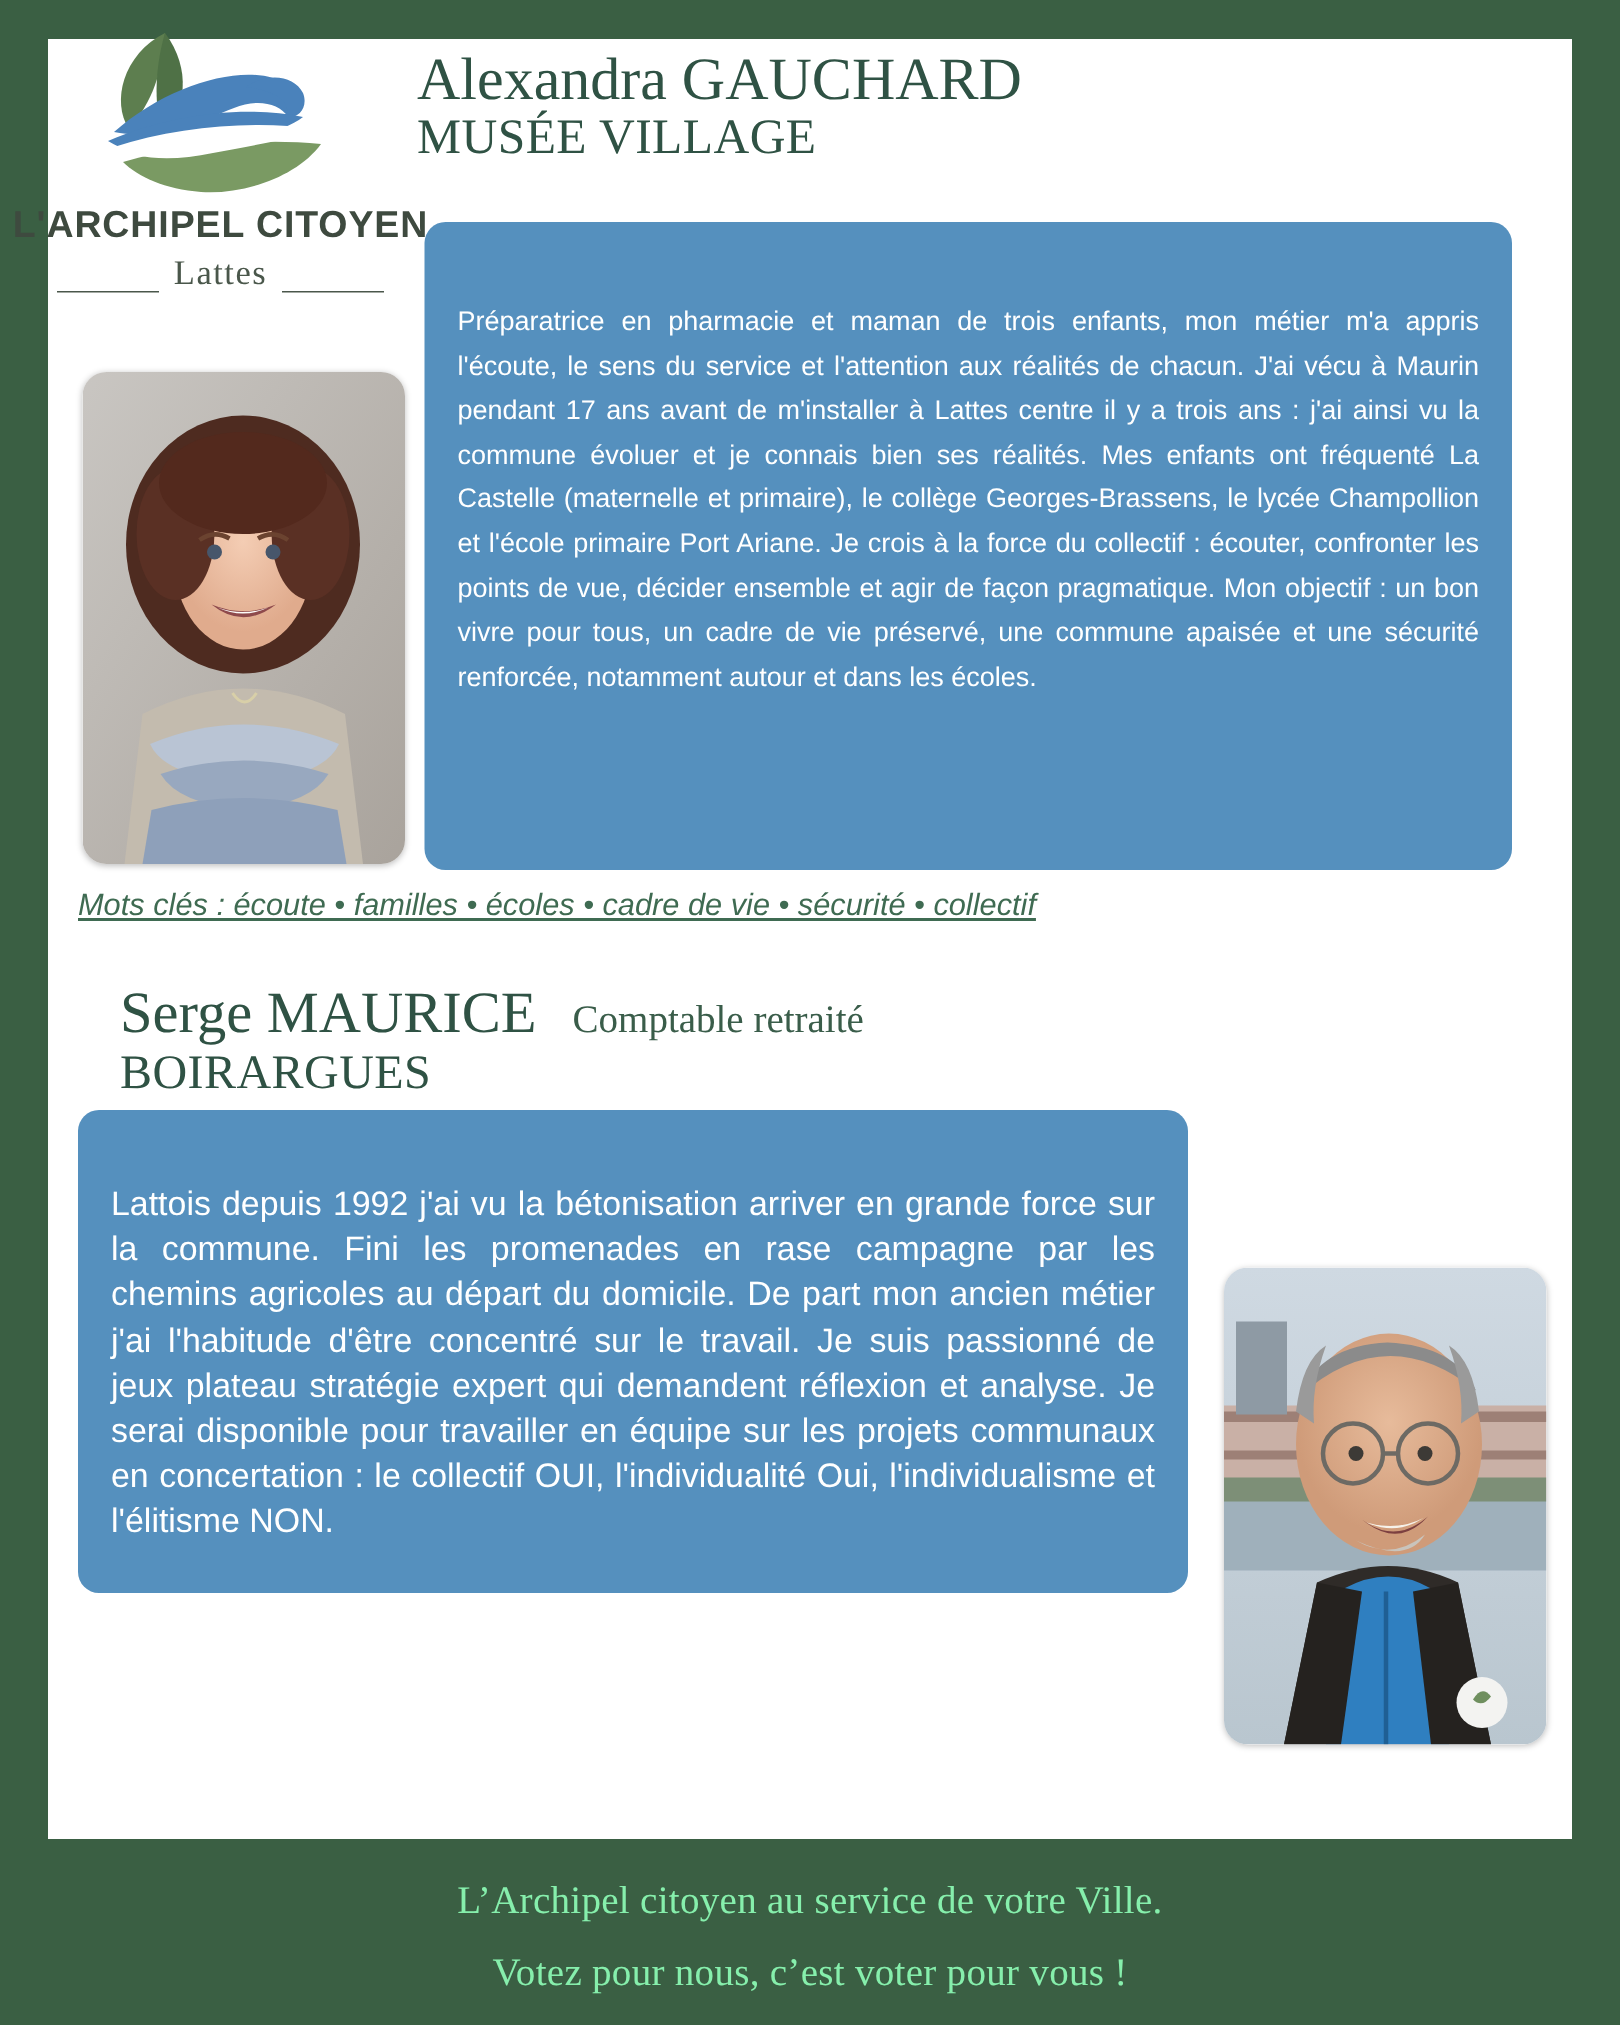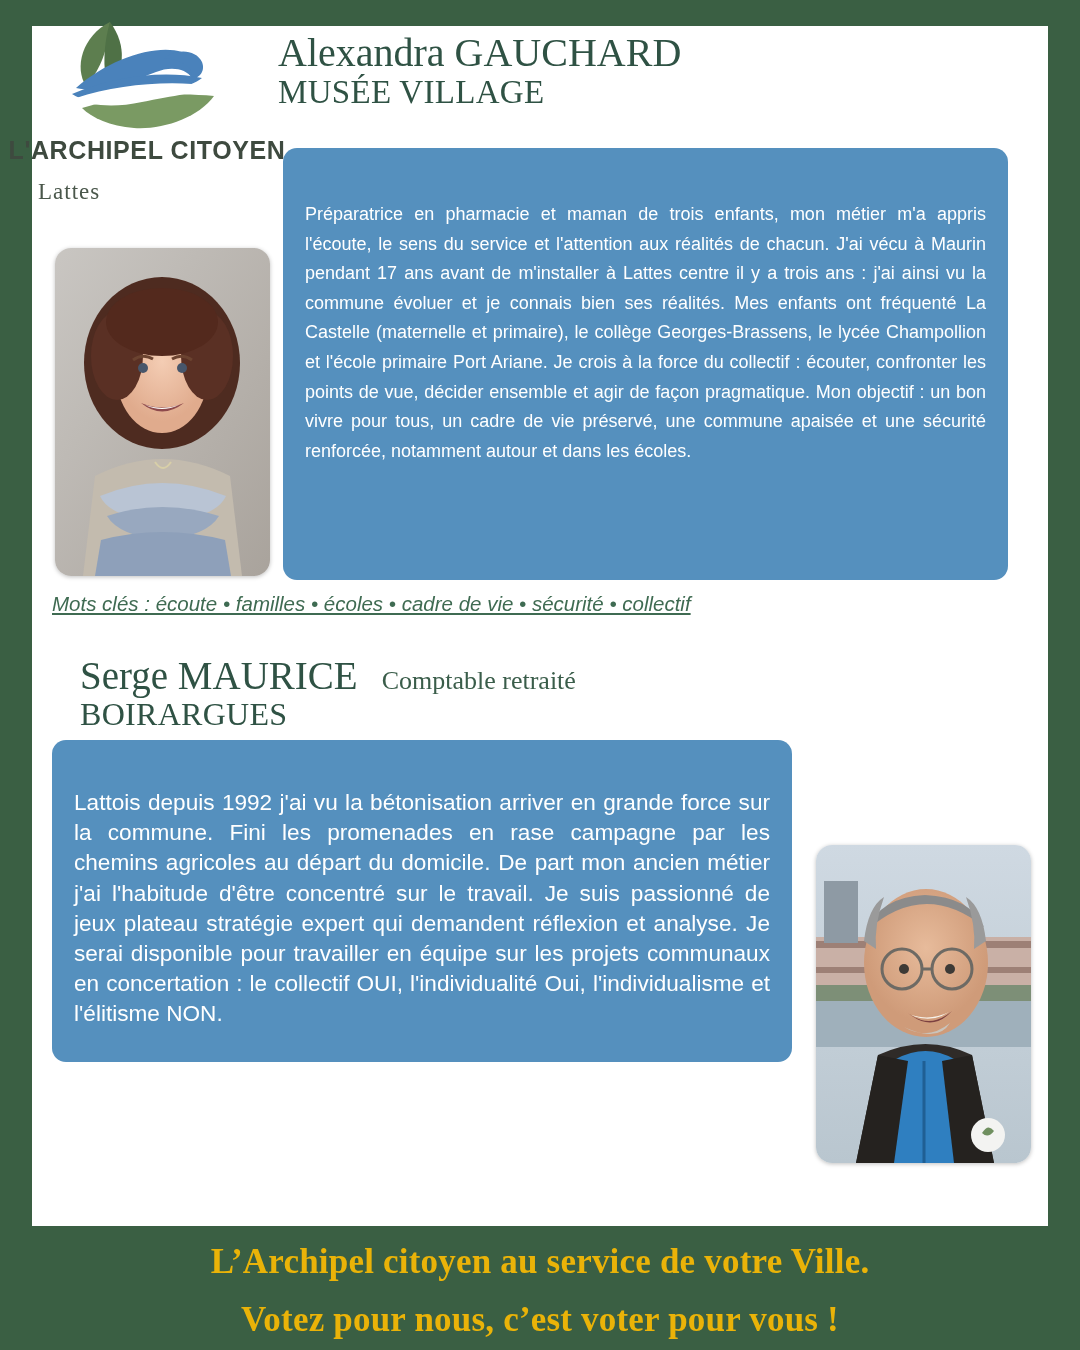--- a/index.html
+++ b/index.html
@@ -25,21 +25,21 @@
     position:absolute;left:22px;top:12px;width:250px;height:190px;
     display:flex;flex-direction:column;align-items:center;
   }
   .logo-mark{width:190px;height:128px;}
   .logo-name{
     font-family:"Liberation Sans", sans-serif;
     font-weight:700;font-size:25px;letter-spacing:.6px;
     color:#3e4a3f;margin-top:-4px;white-space:nowrap;
   }
   .logo-sub{
-    display:flex;align-items:flex-start;gap:10px;margin-top:4px;width:218px;flex-direction:column;
+    display:flex;align-items:flex-end;gap:10px;margin-top:4px;width:218px;
   }
   .logo-sub .rule{flex:1;height:1px;background:#4a574b;}
   .logo-sub .city{
     font-family:"Liberation Serif", serif;
     font-size:23px;color:#4a574b;letter-spacing:1px;
   }
 
   
   .p1-head{
     position:absolute;left:278px;top:32px;width:730px;
@@ -108,21 +108,21 @@
   .p2-head .locality{font-size:32px;}
 
   
   .footer{
     position:absolute;left:0;top:1232px;width:1080px;height:118px;
     display:flex;flex-direction:column;align-items:center;justify-content:center;
     gap:18px;
   }
   .footer div{
     font-family:"Liberation Serif", serif;
-    color:#eab308;font-size:35px;letter-spacing:.2px;white-space:nowrap;font-weight:bold;
+    color:#86efac;font-size:26px;letter-spacing:.2px;white-space:nowrap;
   }
 </style>
 </head>
 <body>
 
 <div class="page">
 
   <div class="card"></div>
 
   <div class="logo-block">

